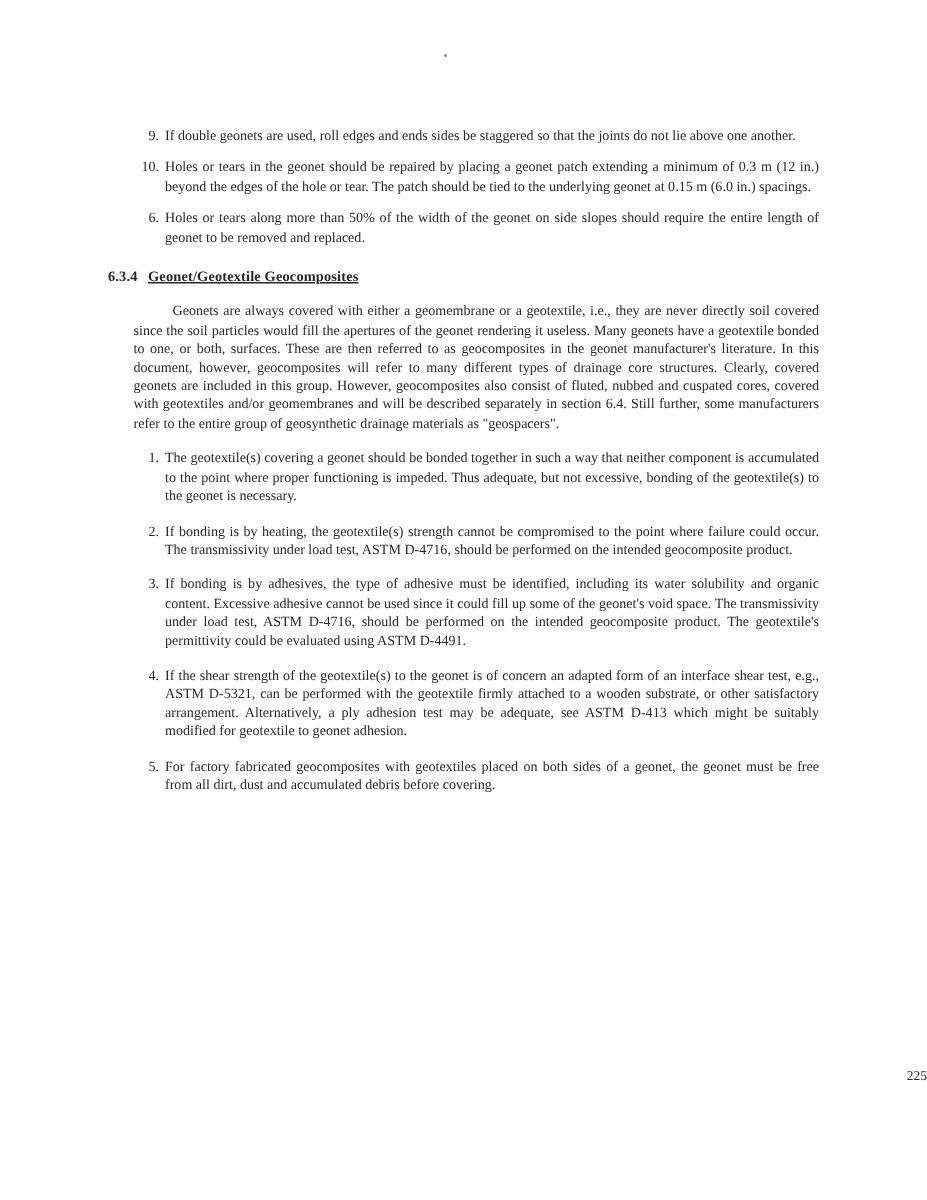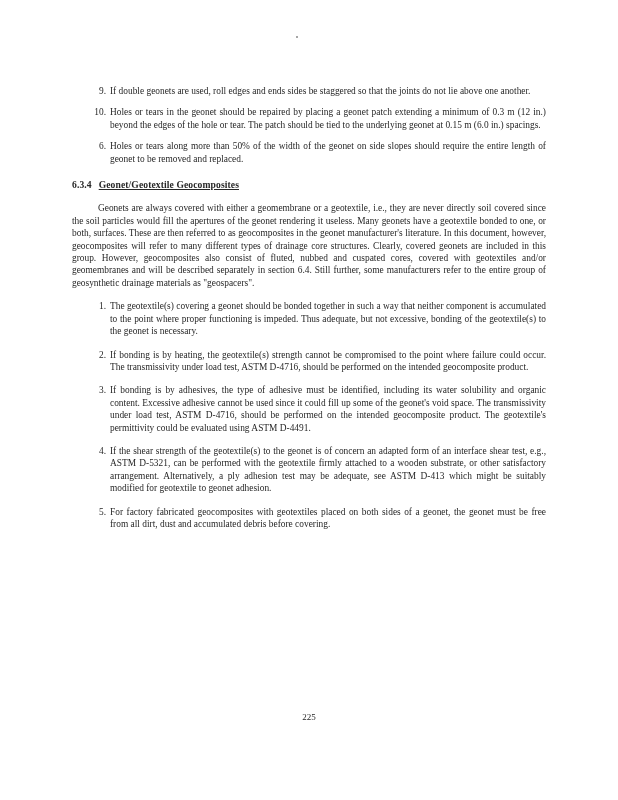--- a/index.html
+++ b/index.html
@@ -61,33 +61,34 @@
   .section-head .sec-num {
     margin-right: 7px;
   }
   .section-head .sec-title {
     text-decoration: underline;
   }
   .para {
     margin-bottom: 11px;
     text-indent: 26px;
     text-align: justify;
+    margin-left: 17px;
   }
   .list-block {
     margin-top: 2px;
   }
   .list-block .num-item {
     margin-bottom: 11px;
   }
   .page-number {
     position: absolute;
     left: 0;
     right: 0;
     bottom: 78px;
-    text-align: center;
+    text-align: right;
     font-size: 9px;
     color: #222;
   }
   .dot-artifact {
     position: absolute;
     width: 2px;
     height: 2px;
     background: #8a8a8a;
     border-radius: 50%;
   }

